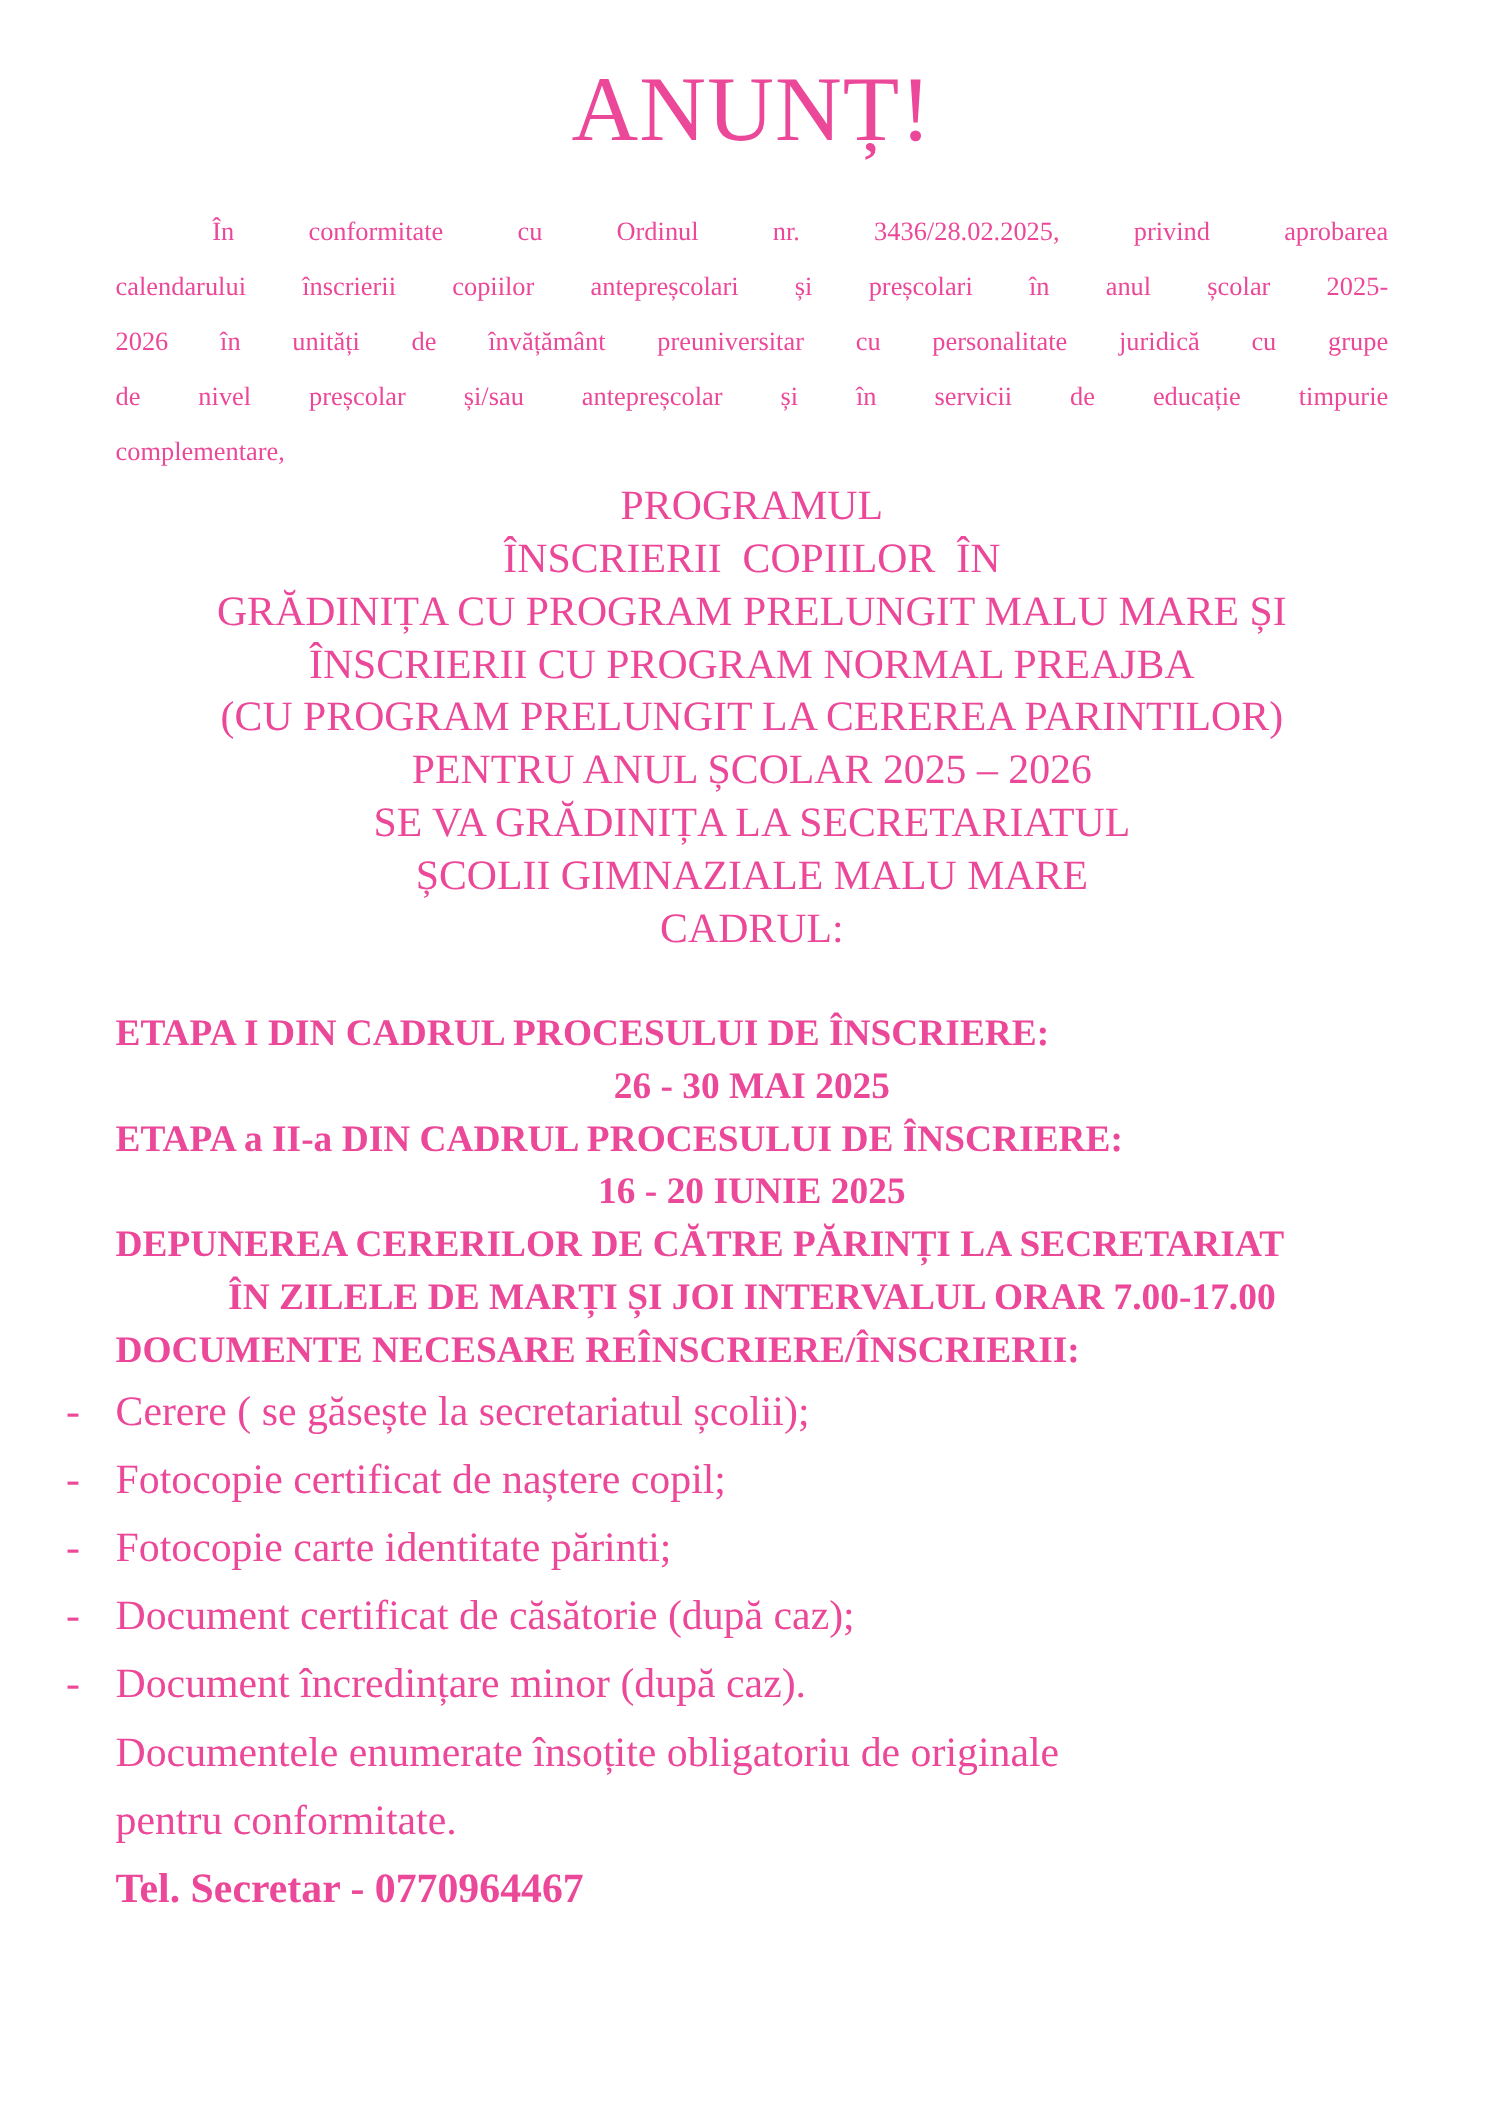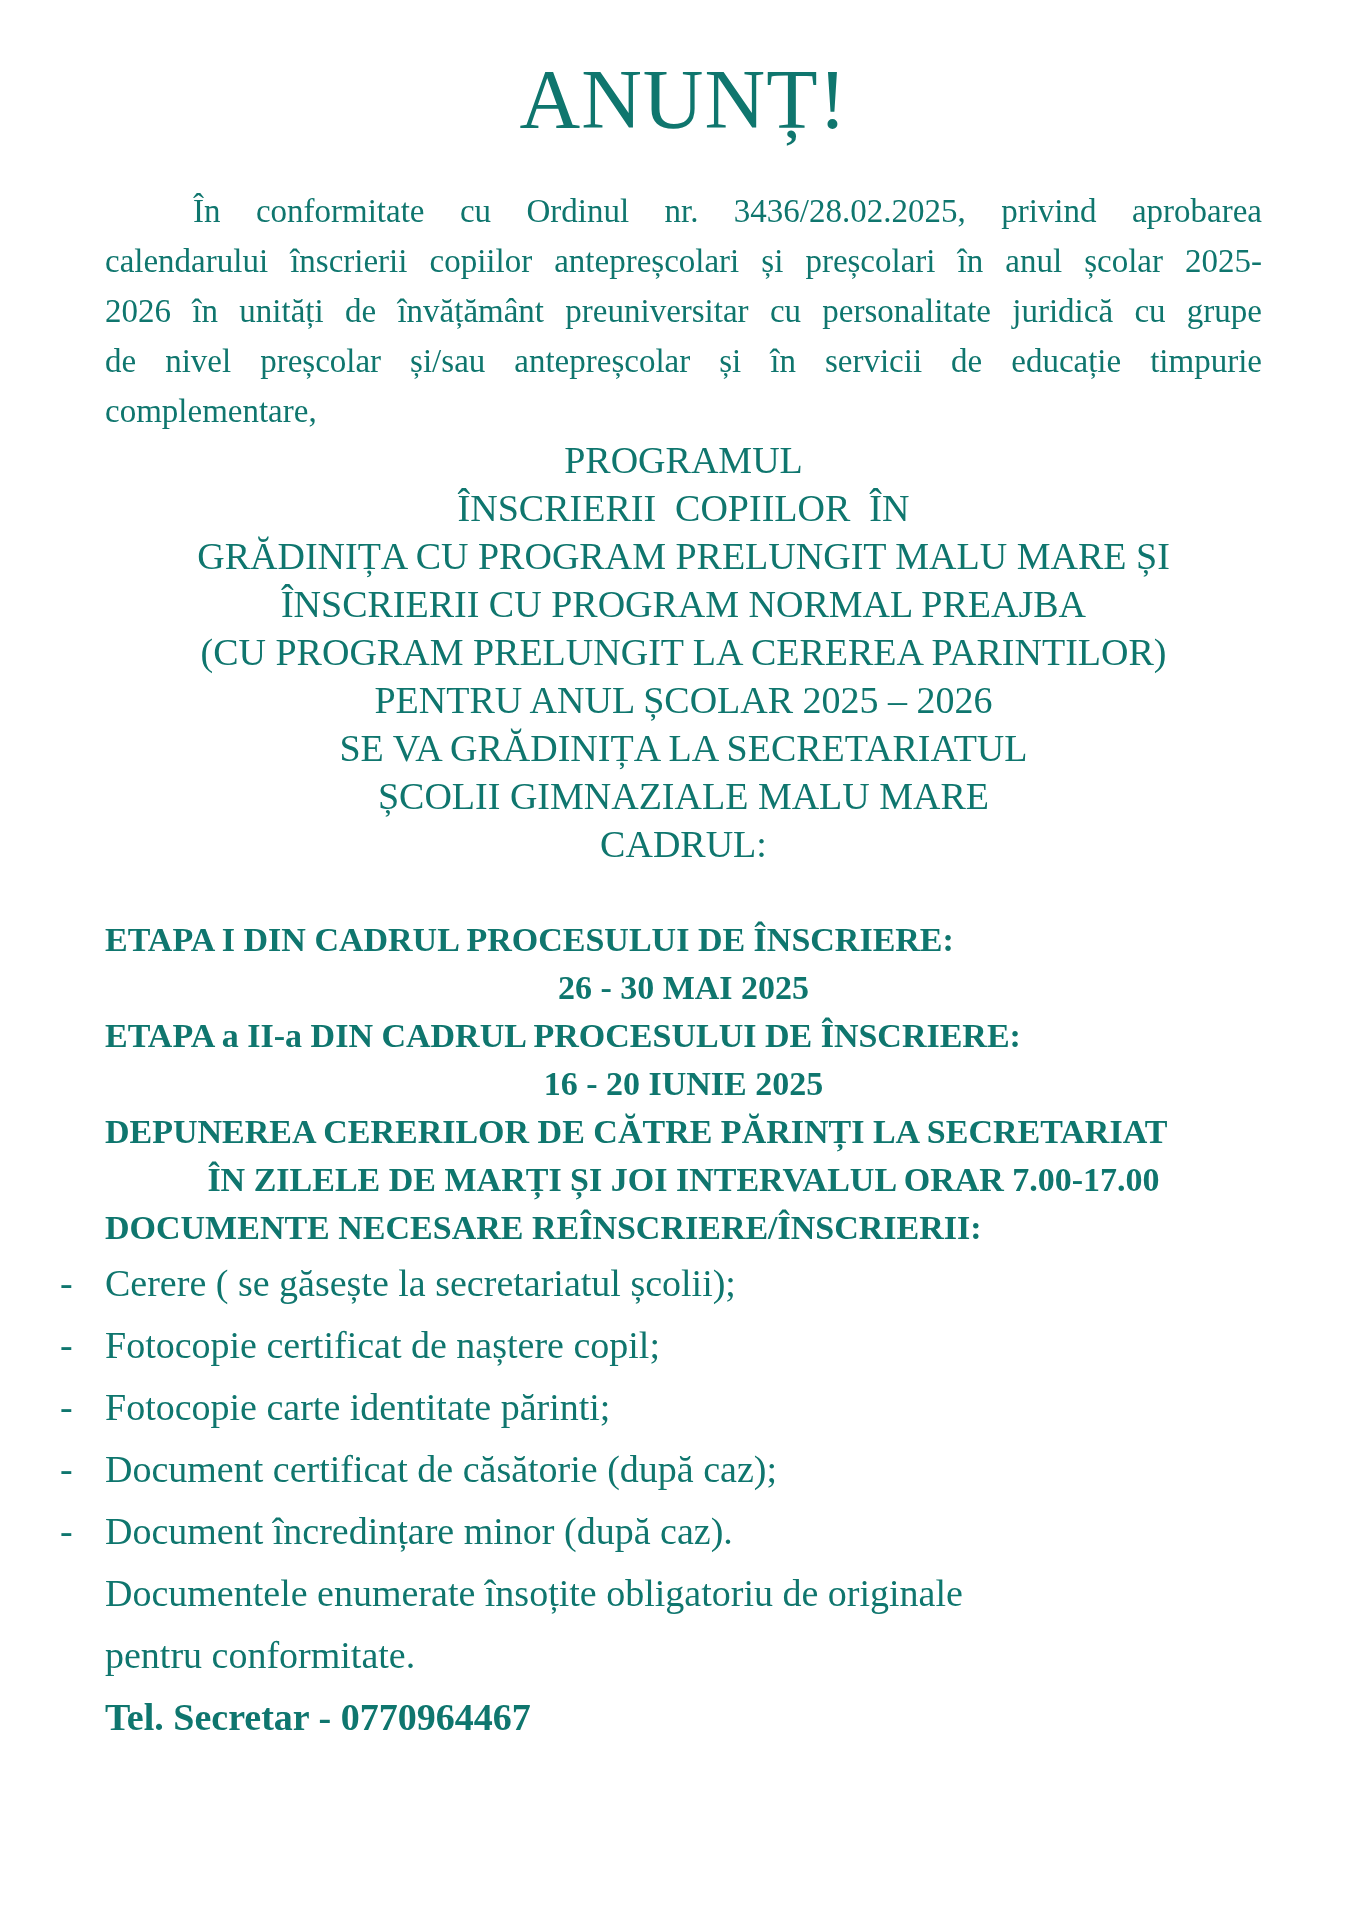--- a/index.html
+++ b/index.html
@@ -5,38 +5,38 @@
   html, body {
     margin: 0;
     padding: 0;
     background: #ffffff;
   }
   .page {
     position: relative;
     width: 1358px;
     height: 1920px;
     background: #ffffff;
-    color: #0f766e;
+    color: #ec4899;
     font-family: "Liberation Serif", "DejaVu Serif", serif;
     box-sizing: border-box;
     padding: 50px 96px 0 105px;
     overflow: hidden;
   }
   .title {
     margin: 0;
     font-size: 84px;
     font-weight: 400;
     line-height: 100px;
     text-align: center;
     letter-spacing: 1px;
     white-space: nowrap;
   }
   .intro {
     margin-top: 36px;
-    font-size: 33px;
+    font-size: 24px;
     line-height: 50px;
   }
   .intro-line {
     text-align: justify;
     text-align-last: justify;
     white-space: normal;
     word-spacing: 2px;
   }
   .intro-line.first {
     padding-left: 88px;

